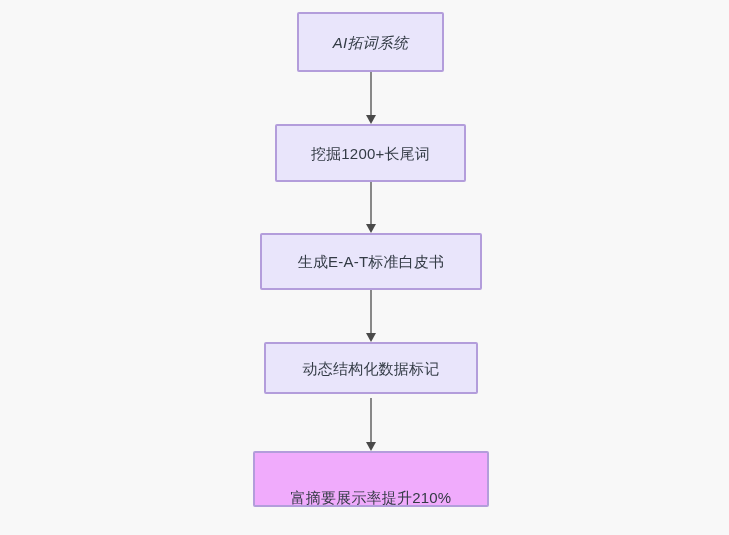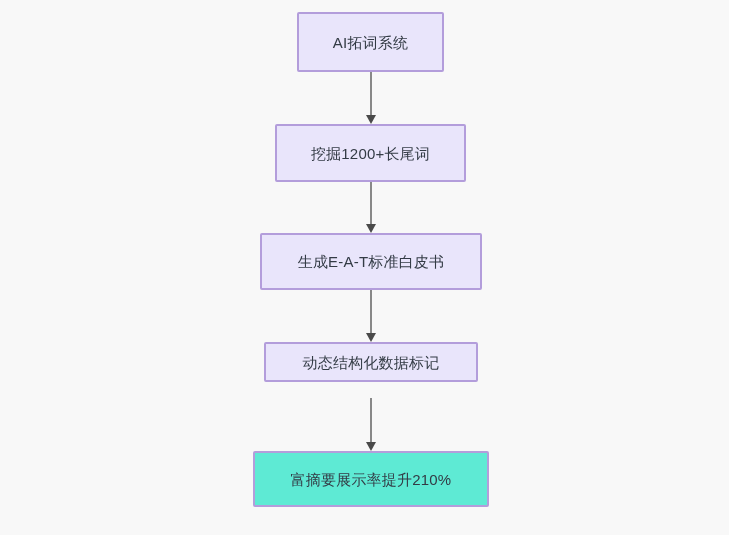--- a/index.html
+++ b/index.html
@@ -39,21 +39,21 @@
   .edge svg {
     display: block;
     overflow: visible;
   }
 </style>
 </head>
 <body style="background: rgb(248, 248, 248);">
 
 <div id="flowchart">
 
-  <div class="node" id="node-n1" style="left: 297px; top: 12px; width: 147px; height: 60px; background: rgb(233, 229, 251); border-color: rgb(179, 157, 219); color: rgb(51, 59, 69);">
+  <div class="node" id="node-n1" style="left: 297px; top: 12px; width: 147px; height: 60px; background: rgb(233, 229, 251); border-color: rgb(179, 157, 219); color: rgb(51, 59, 69); font-style: italic;">
     <span>AI拓词系统</span>
   </div>
 
   <div class="edge" id="edge-e1" style="left: 365px; top: 72px; height: 52px;">
     <svg width="12" height="52" viewBox="0 0 12 52">
       <line x1="6" y1="0" x2="6" y2="44" stroke="#888888" stroke-width="2"></line>
       <polygon points="1,43 11,43 6,52" fill="#4a4a4a"></polygon>
     </svg>
   </div>
 
@@ -72,28 +72,28 @@
     <span>生成E-A-T标准白皮书</span>
   </div>
 
   <div class="edge" id="edge-e3" style="left: 365px; top: 290px; height: 52px;">
     <svg width="12" height="52" viewBox="0 0 12 52">
       <line x1="6" y1="0" x2="6" y2="44" stroke="#888888" stroke-width="2"></line>
       <polygon points="1,43 11,43 6,52" fill="#4a4a4a"></polygon>
     </svg>
   </div>
 
-  <div class="node" id="node-n4" style="left: 264px; top: 342px; width: 214px; height: 40px; background: rgb(233, 229, 251); border-color: rgb(179, 157, 219); color: rgb(51, 59, 69);">
+  <div class="node" id="node-n4" style="left: 264px; top: 342px; width: 214px; height: 52px; background: rgb(233, 229, 251); border-color: rgb(179, 157, 219); color: rgb(51, 59, 69);">
     <span>动态结构化数据标记</span>
   </div>
 
   <div class="edge" id="edge-e4" style="left: 365px; top: 398px; height: 53px;">
     <svg width="12" height="53" viewBox="0 0 12 53">
       <line x1="6" y1="0" x2="6" y2="45" stroke="#888888" stroke-width="2"></line>
       <polygon points="1,44 11,44 6,53" fill="#4a4a4a"></polygon>
     </svg>
   </div>
 
-  <div class="node" id="node-n5" style="left: 253px; top: 451px; width: 236px; height: 56px; background: #5eead4; border-color: rgb(179, 157, 219); color: rgb(51, 59, 69);">
+  <div class="node" id="node-n5" style="left: 253px; top: 451px; width: 236px; height: 56px; background: #f0abfc; border-color: rgb(179, 157, 219); color: rgb(51, 59, 69); align-items: flex-end;">
     <span>富摘要展示率提升210%</span>
   </div>
 
 </div>
 
 </body></html>

